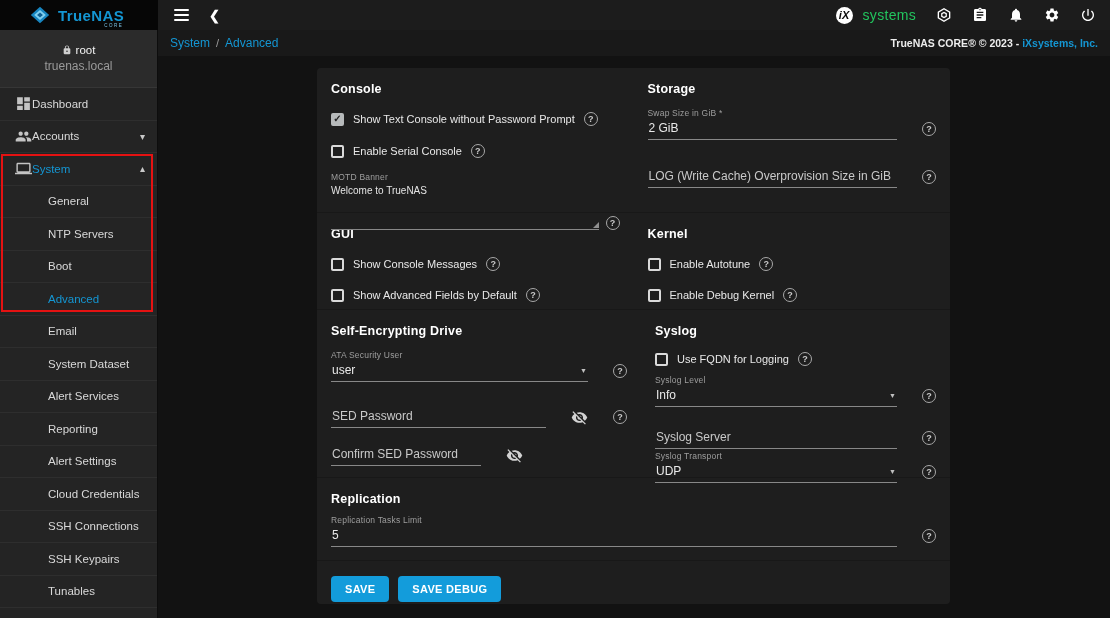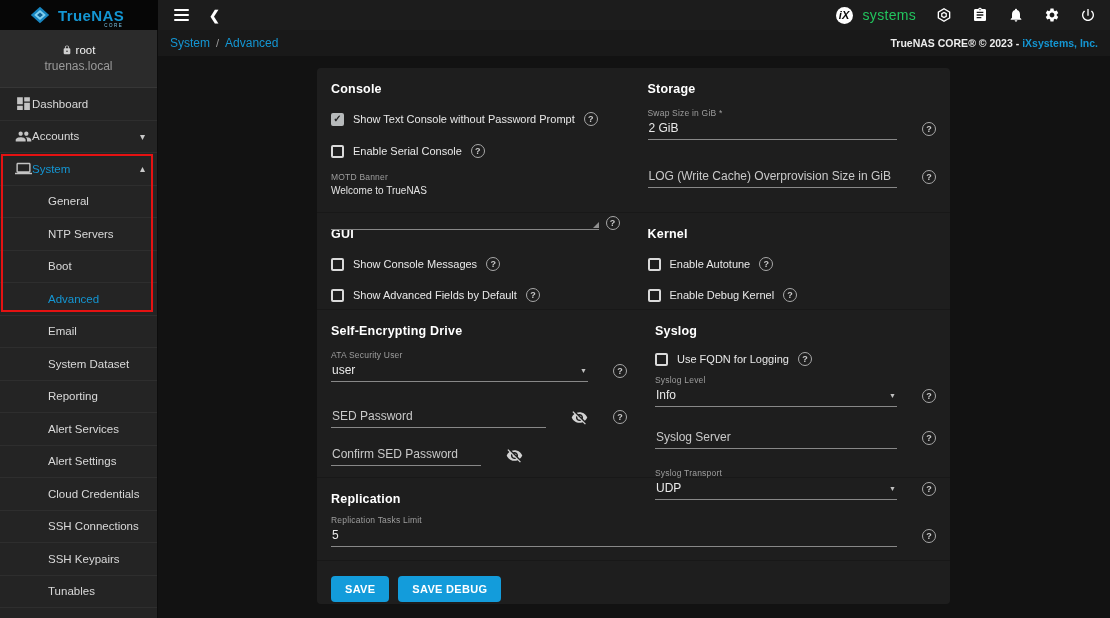--- a/index.html
+++ b/index.html
@@ -187,24 +187,24 @@
       <div class="nav-item sub active">
           <span>Advanced</span>
         </div>
       <div class="nav-item sub">
           <span>Email</span>
         </div>
       <div class="nav-item sub">
           <span>System Dataset</span>
         </div>
       <div class="nav-item sub">
+          <span>Alert Services</span>
+        </div>
+      <div class="nav-item sub">
           <span>Reporting</span>
-        </div>
-      <div class="nav-item sub">
-          <span>Alert Services</span>
         </div>
       <div class="nav-item sub">
           <span>Alert Settings</span>
         </div>
       <div class="nav-item sub">
           <span>Cloud Credentials</span>
         </div>
       <div class="nav-item sub">
           <span>SSH Connections</span>
         </div>
@@ -354,21 +354,21 @@
             </div>
           </div>
           <div class="field" style="margin-top:20px">
             <div class="f-row">
               <div class="f-line">
                   <span class="f-placeholder">Syslog Server</span>
                 </div>
               <span class="help">?</span>
             </div>
           </div>
-          <div class="field" style="margin-top:19px">
+          <div class="field" style="margin-top:2px">
             <div class="f-label">Syslog Transport</div>
             <div class="f-row">
               <div class="f-line">
                 <span>UDP</span>
                 <span class="caret">▼</span>
               </div>
               <span class="help">?</span>
             </div>
           </div>
         </section>

